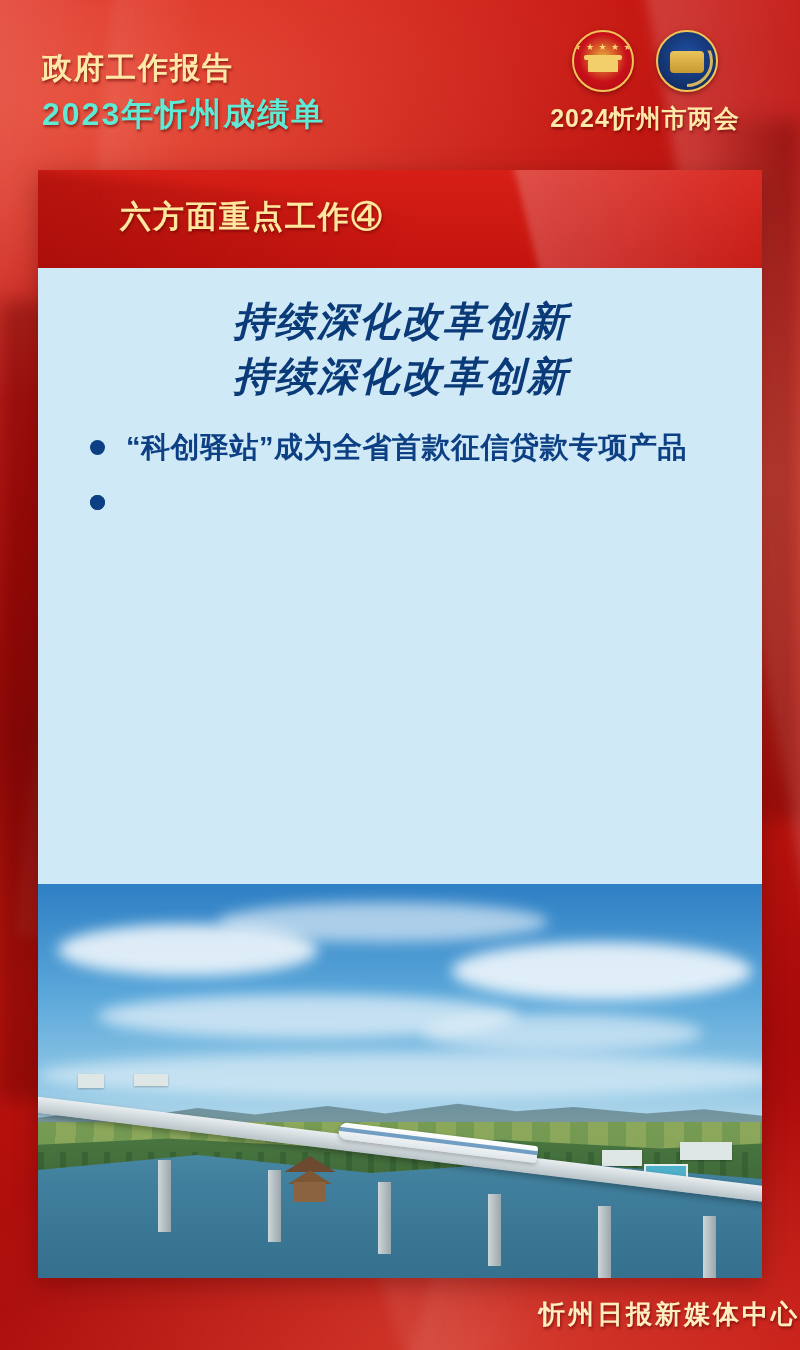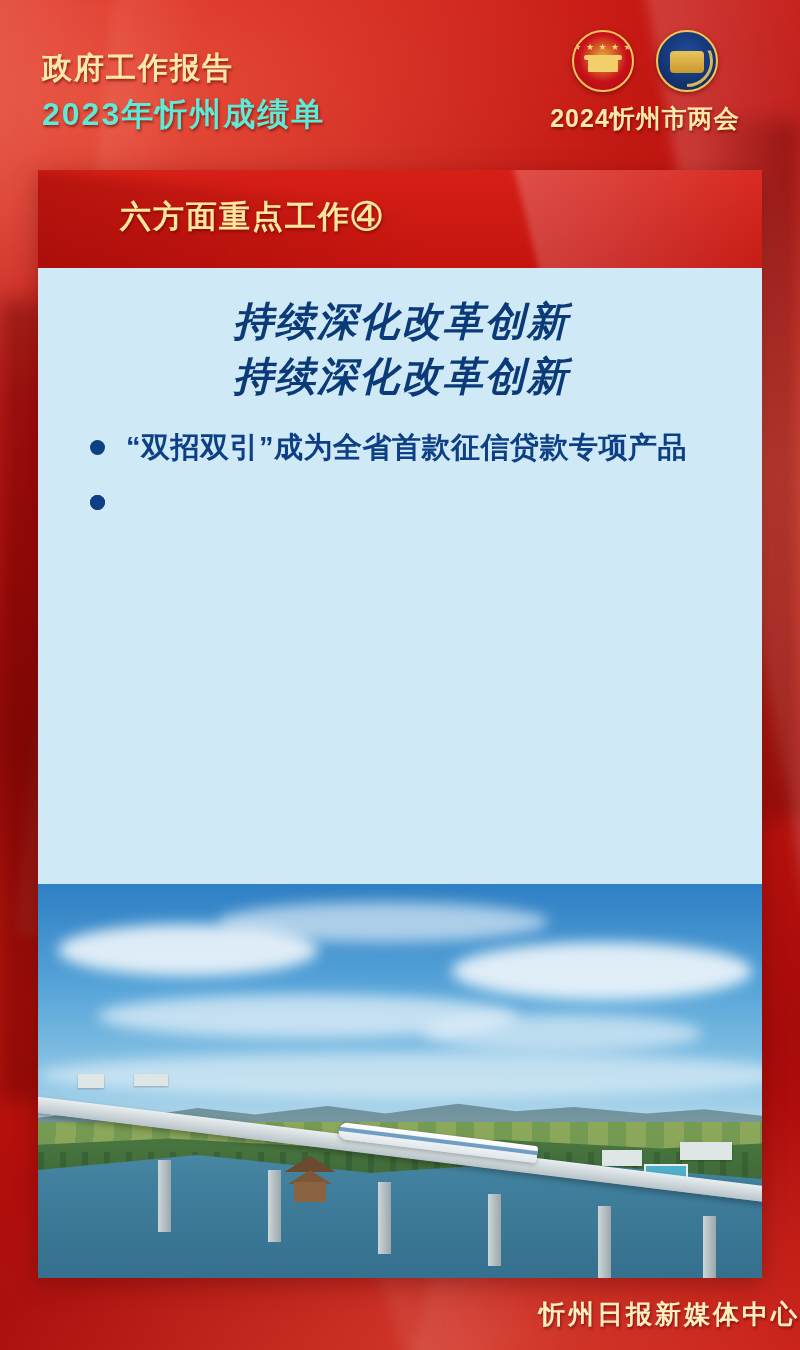--- a/index.html
+++ b/index.html
@@ -308,21 +308,21 @@
 
   <div class="card-body">
     <div class="headline">
       <div>持续深化改革创新</div>
       <div>持续深化改革创新</div>
     </div>
 
     <ul class="points">
       <li>
         <span class="dot"></span>
-        <span>“双招双引”成为全省首款征信贷款专项产品</span>
+        <span>“科创驿站”成为全省首款征信贷款专项产品</span>
       </li>
       <li>
         <span class="dot"></span>
       </li>
       <li>
         <span class="dot"></span>
       </li>
     </ul>
   </div>
 

